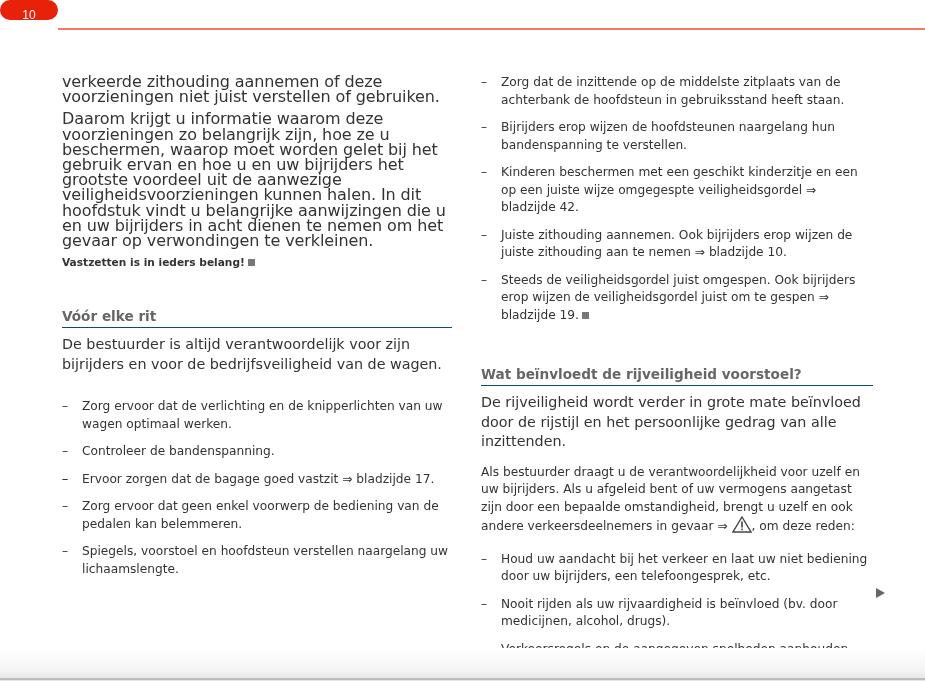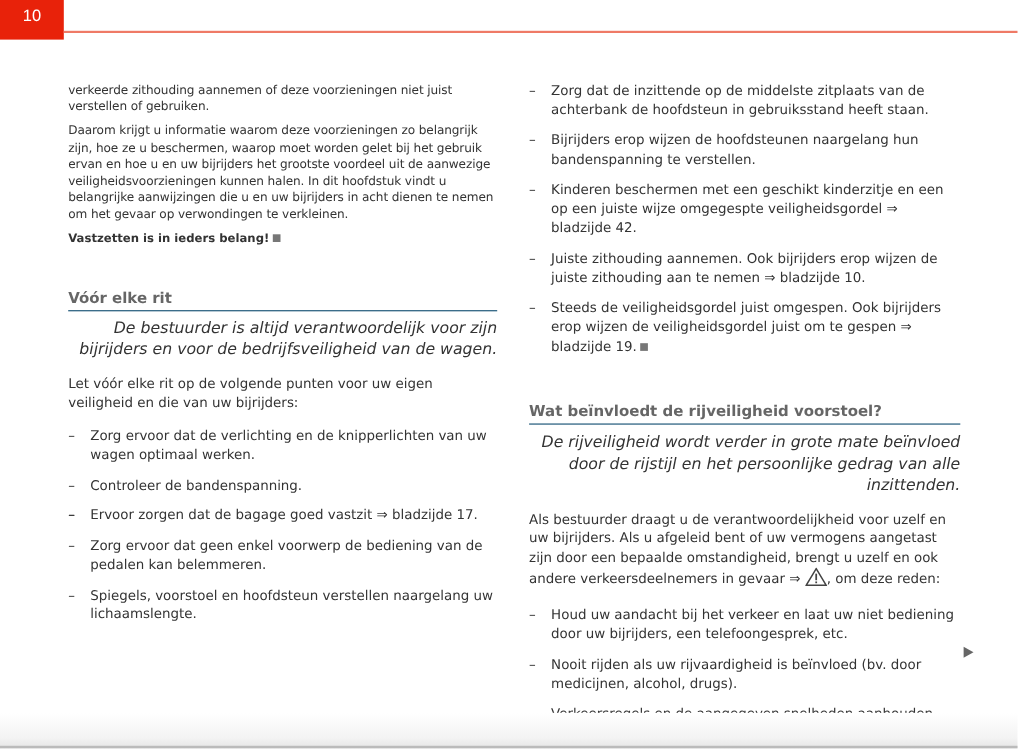--- a/index.html
+++ b/index.html
@@ -1,48 +1,49 @@
 <!DOCTYPE html>
 <html><head>
 <meta charset="utf-8">
 <style>
   html, body { margin: 0; padding: 0; }
   body {
     width: 925px; height: 681px; background: #ffffff; position: relative; overflow: hidden;
     font-family: "DejaVu Sans", "Liberation Sans", sans-serif; color: #333333;
   }
   .page-tab {
-    position: absolute; left: 0; top: 0; width: 58px; height: 36px;
-    background: #e8220a; color: #ffffff; font-size: 15px; line-height: 30px; text-align: center;
+    position: absolute; left: 0; top: 0; width: 58px; height: 20px;
+    background: #e8220a; color: #ffffff; font-size: 12px; line-height: 30px; text-align: center;
     font-family: "Liberation Sans", sans-serif;
+    border-radius: 10px;
   }
   .top-rule {
     position: absolute; left: 58px; top: 28px; width: 867px; height: 2px; background: #ef7a66;
   }
   .bottom-band {
     position: absolute; left: 0; top: 648px; width: 925px; height: 33px;
     background: linear-gradient(#ffffff, #f3f3f3 70%, #e4e4e4);
   }
   .bottom-rule {
     position: absolute; left: 0; top: 678px; width: 925px; height: 2px; background: #bbbbbb;
   }
   .col { position: absolute; top: 74px; }
   .col-left { left: 62px; width: 390px; }
   .col-right { left: 481px; width: 392px; }
 
-  .small { font-size: 11px; line-height: 15.2px; margin: 0 0 7px 0; letter-spacing: -0.1px; }
+  .small { font-size: 16px; line-height: 15.2px; margin: 0 0 7px 0; letter-spacing: -0.1px; }
   .small-bold { font-size: 10.6px; font-weight: bold; margin: 0; line-height: 15px; color: #333; }
   .endmark { display: inline-block; width: 7px; height: 7px; background: #777; margin-left: 3px; vertical-align: 0; }
 
   .heading {
     font-size: 13.6px; font-weight: bold; color: #666666; padding-bottom: 3px;
     border-bottom: 1px solid #0c4a6e; margin: 0;
   }
   .intro {
-    font-style: italic; font-size: 14.3px; line-height: 19.5px; color: #333; margin: 7px 0 0 0; text-align: right;
+    font-size: 14.3px; line-height: 19.5px; color: #333; margin: 7px 0 0 0;
   }
   .body {
     font-size: 12.2px; line-height: 17.5px; margin: 0; color: #333;
   }
   ul.dash { list-style: none; margin: 0; padding: 0; }
   ul.dash li {
     position: relative; padding-left: 20px; font-size: 12.2px; line-height: 17.5px; color: #333;
   }
   ul.dash li .dash-mark { position: absolute; left: 0; top: 0; }
   .warn-icon { display: inline-block; vertical-align: -3px; }
@@ -59,21 +60,20 @@
 
 <div class="col col-left">
   <p class="small">verkeerde zithouding aannemen of deze voorzieningen niet juist verstellen of gebruiken.</p>
   <p class="small">Daarom krijgt u informatie waarom deze voorzieningen zo belangrijk zijn, hoe ze u beschermen, waarop moet worden gelet bij het gebruik ervan en hoe u en uw bijrijders het grootste voordeel uit de aanwezige veiligheidsvoorzieningen kunnen halen. In dit hoofdstuk vindt u belangrijke aanwijzingen die u en uw bijrijders in acht dienen te nemen om het gevaar op verwondingen te verkleinen.</p>
   <p class="small-bold"><span>Vastzetten is in ieders belang!</span><span class="endmark"></span></p>
 
   <div style="height:38px"></div>
   <h2 class="heading">Vóór elke rit</h2>
   <p class="intro">De bestuurder is altijd verantwoordelijk voor zijn bijrijders en voor de bedrijfsveiligheid van de wagen.</p>
   <div style="height:12px"></div>
-  <p class="body">Let vóór elke rit op de volgende punten voor uw eigen veiligheid en die van uw bijrijders:</p>
   <div style="height:12px"></div>
   <ul class="dash">
     <li style="margin-bottom:10px"><span class="dash-mark">–</span><span>Zorg ervoor dat de verlichting en de knipperlichten van uw wagen optimaal werken.</span></li>
     <li style="margin-bottom:10px"><span class="dash-mark">–</span><span>Controleer de bandenspanning.</span></li>
     <li style="margin-bottom:10px"><span class="dash-mark">–</span></li>
     <li style="margin-bottom:10px"><span class="dash-mark">–</span><span>Ervoor zorgen dat de bagage goed vastzit ⇒ bladzijde 17.</span></li>
     <li style="margin-bottom:10px"><span class="dash-mark">–</span><span>Zorg ervoor dat geen enkel voorwerp de bediening van de pedalen kan belemmeren.</span></li>
     <li><span class="dash-mark">–</span><span>Spiegels, voorstoel en hoofdsteun verstellen naargelang uw lichaamslengte.</span></li>
   </ul>
 </div>

